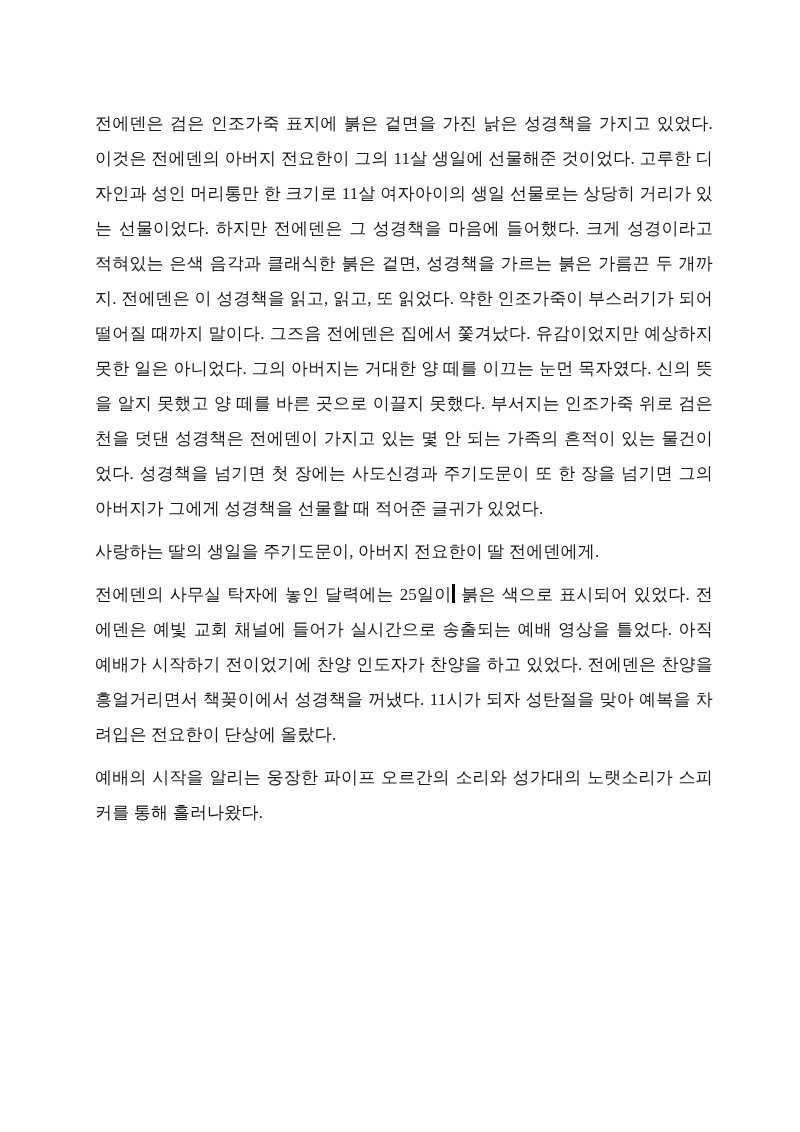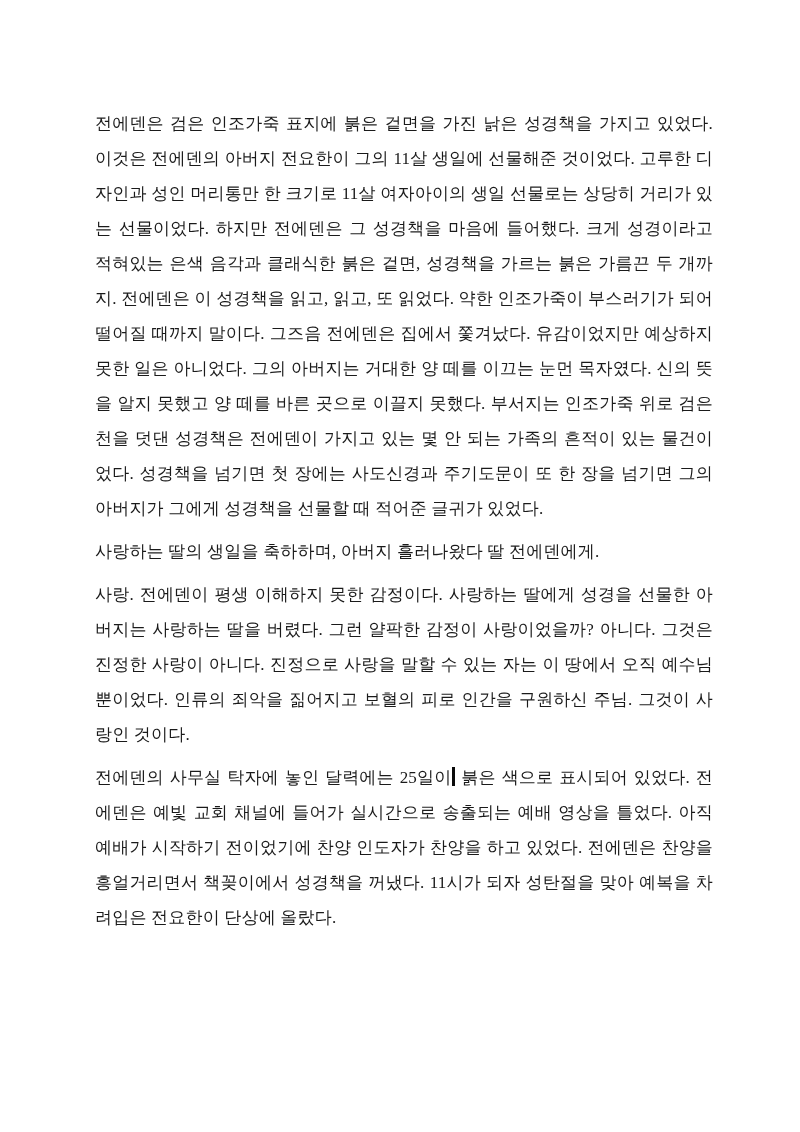--- a/index.html
+++ b/index.html
@@ -38,17 +38,17 @@
     vertical-align: -3px;
     margin-left: 1px;
   }
 </style>
 </head>
 <body>
 
 <div class="page">
   <div class="doc-text">
     <p>전에덴은 검은 인조가죽 표지에 붉은 겉면을 가진 낡은 성경책을 가지고 있었다. 이것은 전에덴의 아버지 전요한이 그의 11살 생일에 선물해준 것이었다. 고루한 디자인과 성인 머리통만 한 크기로 11살 여자아이의 생일 선물로는 상당히 거리가 있는 선물이었다. 하지만 전에덴은 그 성경책을 마음에 들어했다. 크게 성경이라고 적혀있는 은색 음각과 클래식한 붉은 겉면, 성경책을 가르는 붉은 가름끈 두 개까지. 전에덴은 이 성경책을 읽고, 읽고, 또 읽었다. 약한 인조가죽이 부스러기가 되어 떨어질 때까지 말이다. 그즈음 전에덴은 집에서 쫓겨났다. 유감이었지만 예상하지 못한 일은 아니었다. 그의 아버지는 거대한 양 떼를 이끄는 눈먼 목자였다. 신의 뜻을 알지 못했고 양 떼를 바른 곳으로 이끌지 못했다. 부서지는 인조가죽 위로 검은 천을 덧댄 성경책은 전에덴이 가지고 있는 몇 안 되는 가족의 흔적이 있는 물건이었다. 성경책을 넘기면 첫 장에는 사도신경과 주기도문이 또 한 장을 넘기면 그의 아버지가 그에게 성경책을 선물할 때 적어준 글귀가 있었다.</p>
-    <p>사랑하는 딸의 생일을 축하하며, 아버지 흘러나왔다 딸 전에덴에게.</p>
-    <p>사랑. 전에덴이 평생 이해하지 못한 감정이다. 사랑하는 딸에게 성경을 선물한 아버지는 사랑하는 딸을 버렸다. 그런 얄팍한 감정이 사랑이었을까? 아니다. 그것은 진정한 사랑이 아니다. 진정으로 사랑을 말할 수 있는 자는 이 땅에서 오직 예수님 뿐이었다. 인류의 죄악을 짊어지고 보혈의 피로 인간을 구원하신 주님. 그것이 사랑인 것이다.</p>
+    <p>사랑하는 딸의 생일을 주기도문이, 아버지 전요한이 딸 전에덴에게.</p>
     <p><span>전에덴의 사무실 탁자에 놓인 달력에는 25일이</span><span class="caret"></span><span> 붉은 색으로 표시되어 있었다. 전에덴은 예빛 교회 채널에 들어가 실시간으로 송출되는 예배 영상을 틀었다. 아직 예배가 시작하기 전이었기에 찬양 인도자가 찬양을 하고 있었다. 전에덴은 찬양을 흥얼거리면서 책꽂이에서 성경책을 꺼냈다. 11시가 되자 성탄절을 맞아 예복을 차려입은 전요한이 단상에 올랐다.</span></p>
+    <p>예배의 시작을 알리는 웅장한 파이프 오르간의 소리와 성가대의 노랫소리가 스피커를 통해 흘러나왔다.</p>
   </div>
 </div>
 
 </body></html>

